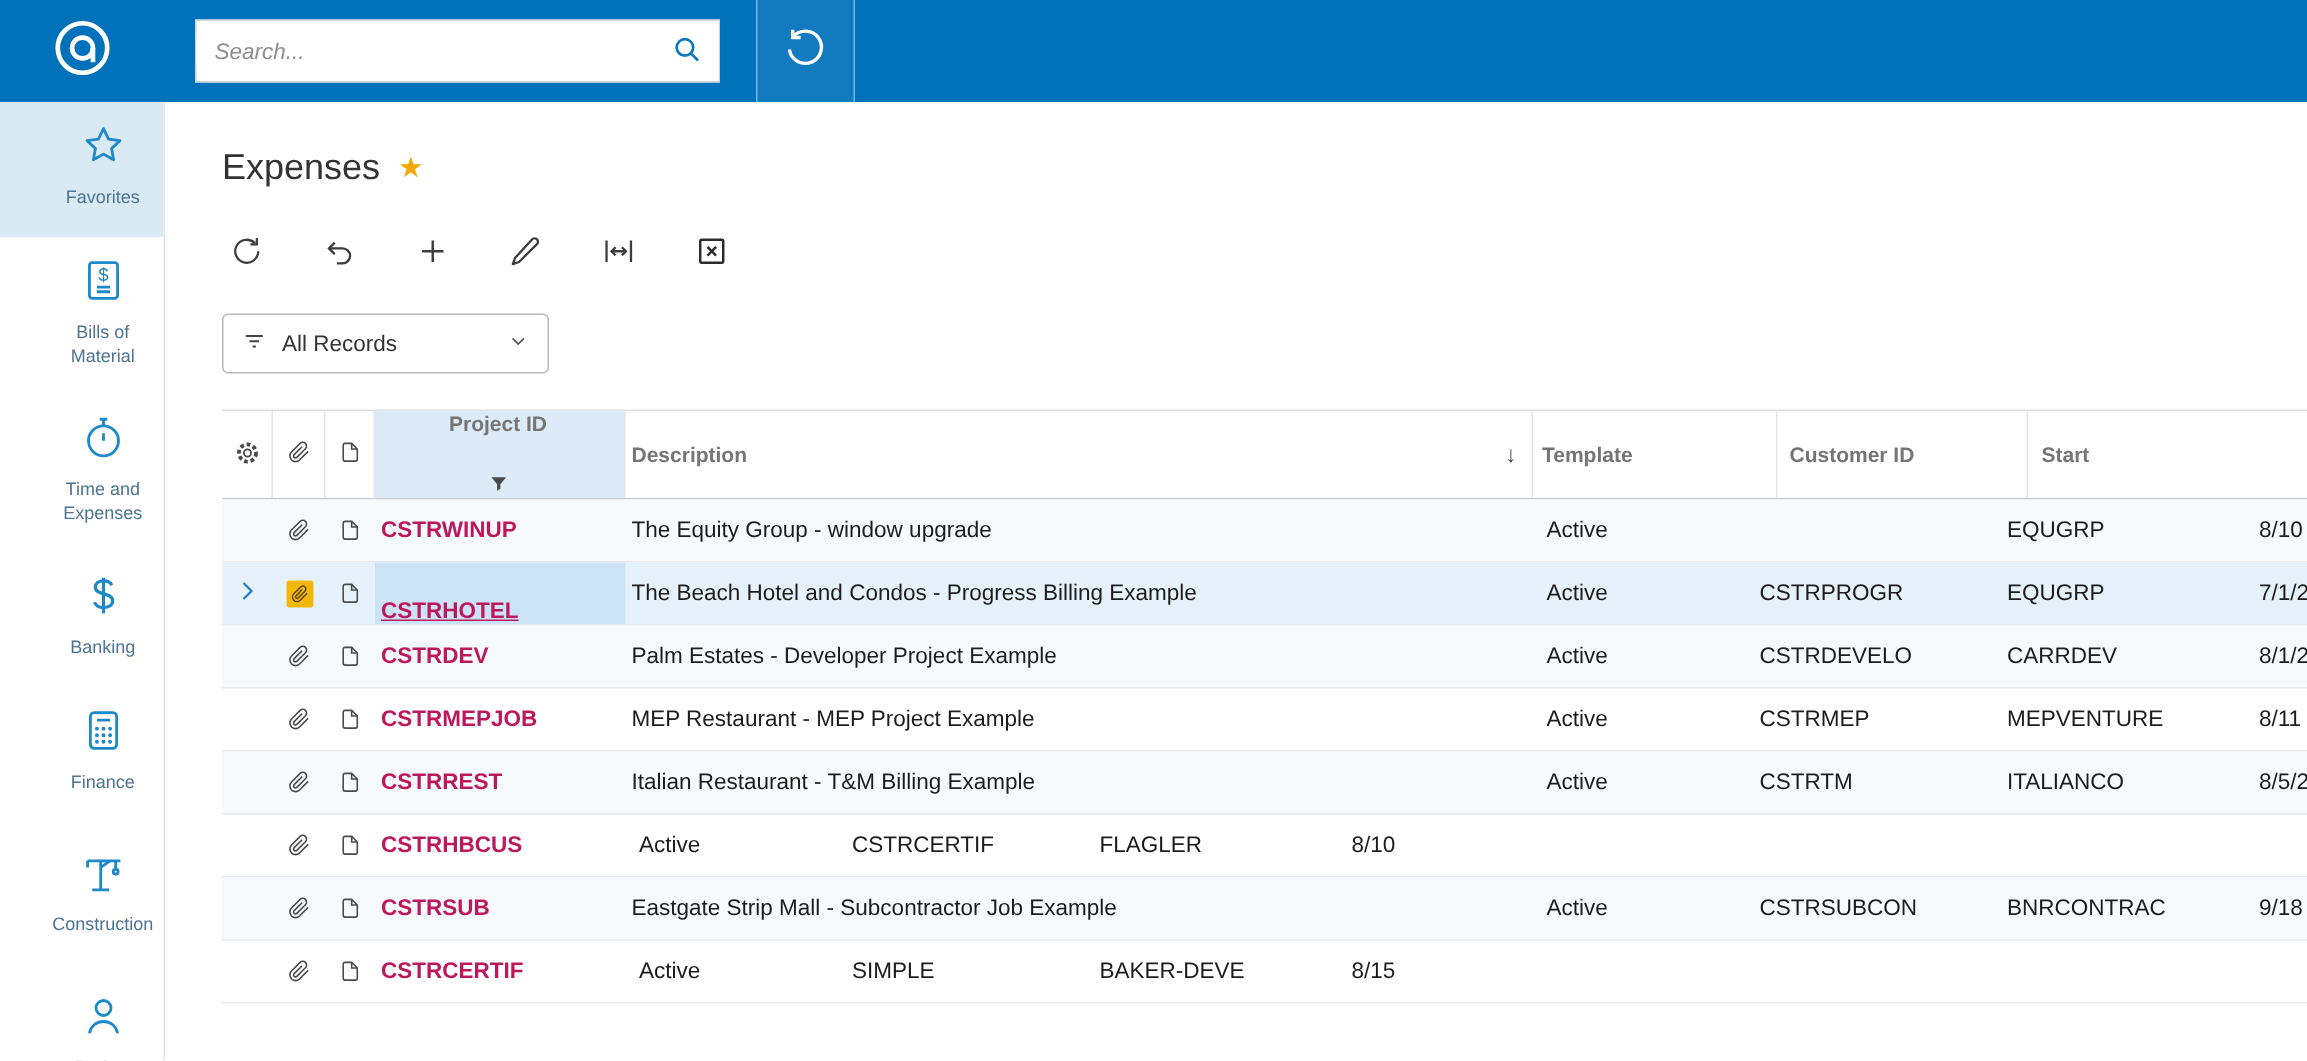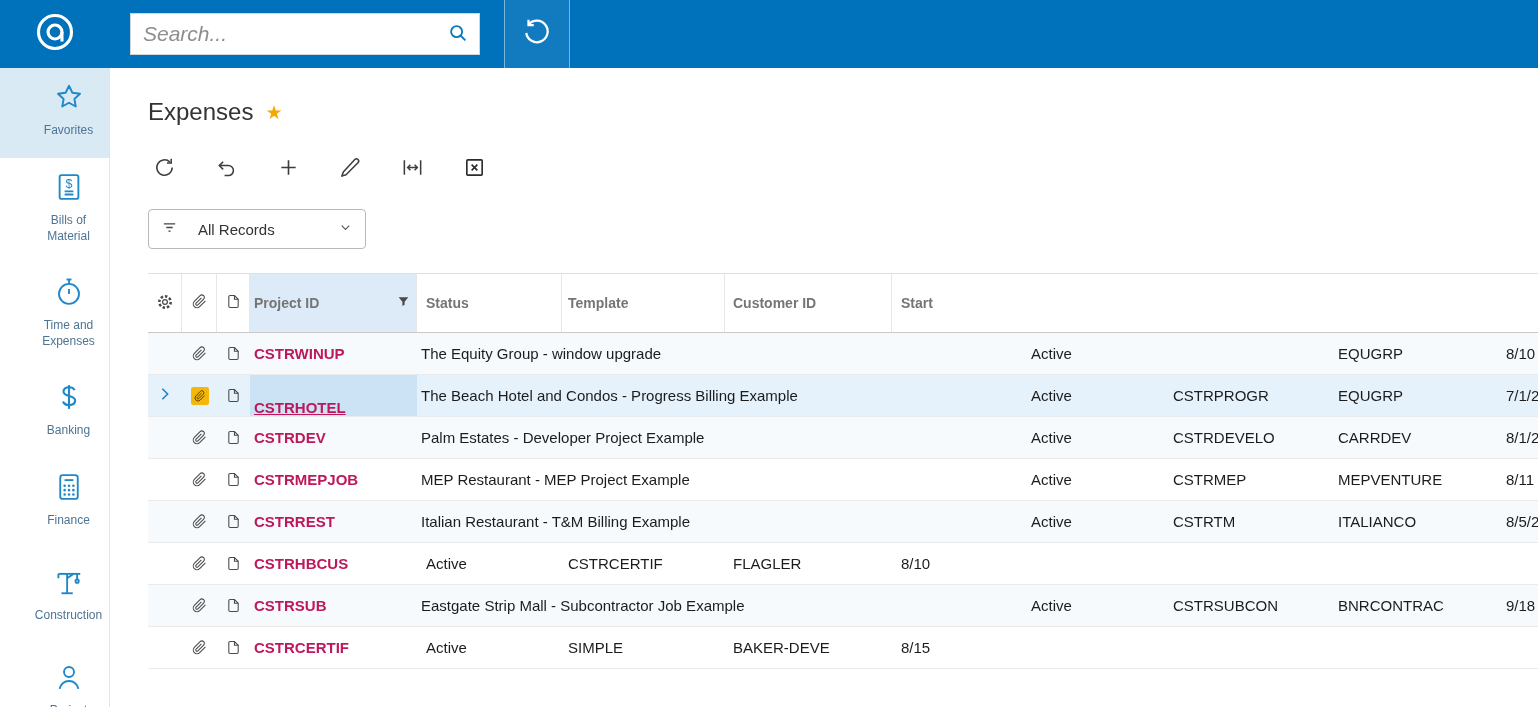--- a/index.html
+++ b/index.html
@@ -5,21 +5,21 @@
   * { margin:0; padding:0; box-sizing:border-box; }
   html,body { width:1538px; height:707px; overflow:hidden; background:#fff;
     font-family:"Liberation Sans", sans-serif; }
 
   
   .topbar { height:68px; background:#0072bc; display:flex; align-items:stretch; }
   .logo-box { width:110px; display:flex; align-items:center; justify-content:center; cursor:pointer; }
   .search-wrap { display:flex; align-items:center; padding-left:20px; }
   .search-box { width:350px; height:42px; background:#fff; border:1px solid #cfd6dc;
     display:flex; align-items:center; }
-  .search-input { flex:1; border:none; outline:none; font-size:21px; padding:0 12px;
+  .search-input { flex:1; border:none; outline:none; font-size:15px; padding:0 12px;
     font-family:"Liberation Sans", sans-serif; color:#333; }
   .search-input::placeholder { color:#8e8e8e; font-style:italic; }
   .search-btn { width:42px; height:100%; display:flex; align-items:center; justify-content:center;
     background:#fff; border:none; cursor:pointer; }
   .clock-btn { width:66px; margin-left:24px; display:flex; align-items:center; justify-content:center;
     background:rgba(255,255,255,0.07); border-left:1px solid rgba(255,255,255,0.45);
     border-right:1px solid rgba(255,255,255,0.45); cursor:pointer; }
   .topbar-rest { flex:1; }
 
   
@@ -39,21 +39,21 @@
   .page-title-row { margin:30px 0 0 38px; display:flex; align-items:center; gap:12px; }
   .page-title { font-size:24px; color:#333; }
   .fav-star { color:#f2a900; font-size:19px; cursor:pointer; }
 
   .toolbar { margin:30px 0 0 43px; display:flex; align-items:center; gap:39px; }
   .tb-btn { background:none; border:none; padding:0; cursor:pointer; display:flex; }
 
   .filter-bar { margin:30px 0 0 38px; }
   .filter-btn { display:inline-flex; align-items:center; min-width:218px; height:40px;
     border:1px solid #b9b9b9; border-radius:4px; background:#fff; padding:0 12px;
-    cursor:pointer; gap:20px; }
+    cursor:pointer; gap:10px; }
   .filter-btn .txt { font-size:15px; color:#333; flex:1; text-align:left; }
 
   
   .grid { margin:24px 0 0 38px; width:1500px; font-size:15px; color:#1c1c1c; }
   .ghead { display:flex; align-items:stretch; height:60px; border-top:1px solid #e0e0e0;
     border-bottom:1px solid #c9c9c9; color:#757575; font-size:14px; font-weight:700; }
   .ghead > div { display:flex; align-items:center; border-right:1px solid #e7e7e7; }
   .trow { display:flex; align-items:center; height:42px; border-bottom:1px solid #eaeaea;
     cursor:pointer; }
   .trow:nth-child(even) { background:#f6fafd; }
@@ -64,21 +64,21 @@
   .c-gear  { width:34px;  justify-content:center; display:flex; }
   .c-clip  { width:35px;  justify-content:center; display:flex; }
   .c-doc   { width:33px;  justify-content:center; display:flex; }
   .c-pid   { width:167px; padding-left:4px; }
   .c-desc  { width:605px; padding-left:4px; }
   .c-status{ width:145px; padding-left:9px; }
   .c-tmpl  { width:163px; padding-left:6px; }
   .c-cust  { width:167px; padding-left:8px; }
   .c-start { width:100px; padding-left:9px; border-right:none !important; }
 
-  .ghead .c-pid { background:#dcebf7; justify-content:space-between; padding-right:6px; }
+  .ghead .c-pid { background:#dcebf7; justify-content:space-between; padding-right:6px;flex-direction:column; }
   .ghead .c-desc { justify-content:space-between; padding-right:10px; }
   .sort-arrow { color:#4a4a4a; font-size:15px; font-weight:400; }
 
   .pid-link { color:#be185d; text-decoration:none;font-weight:bold; }
   .clip-badge { width:18px; height:18px; background:#f5b80a; border-radius:2px;
     display:flex; align-items:center; justify-content:center; }
   .cell-btn { background:none; border:none; padding:0; cursor:pointer; display:flex; }
 </style>
 </head>
 <body>
@@ -279,22 +279,23 @@
           </span>
         </div>
         <div class="c-pid">
           <span>Project ID</span>
           <span>
             <svg width="13" height="13" viewBox="0 0 24 24" fill="#4a4a4a">
               <path d="M3 4h18l-7 8.5V18l-4 2.5v-8z"></path>
             </svg>
           </span>
         </div>
-        <div class="c-status">
-          <span>Status</span>
+        <div class="c-desc">
+          <span>Description</span>
+          <span class="sort-arrow">↓</span>
         </div>
         <div class="c-tmpl">
           <span>Template</span>
         </div>
         <div class="c-cust">
           <span>Customer ID</span>
         </div>
         <div class="c-start">
           <span>Start</span>
         </div>

